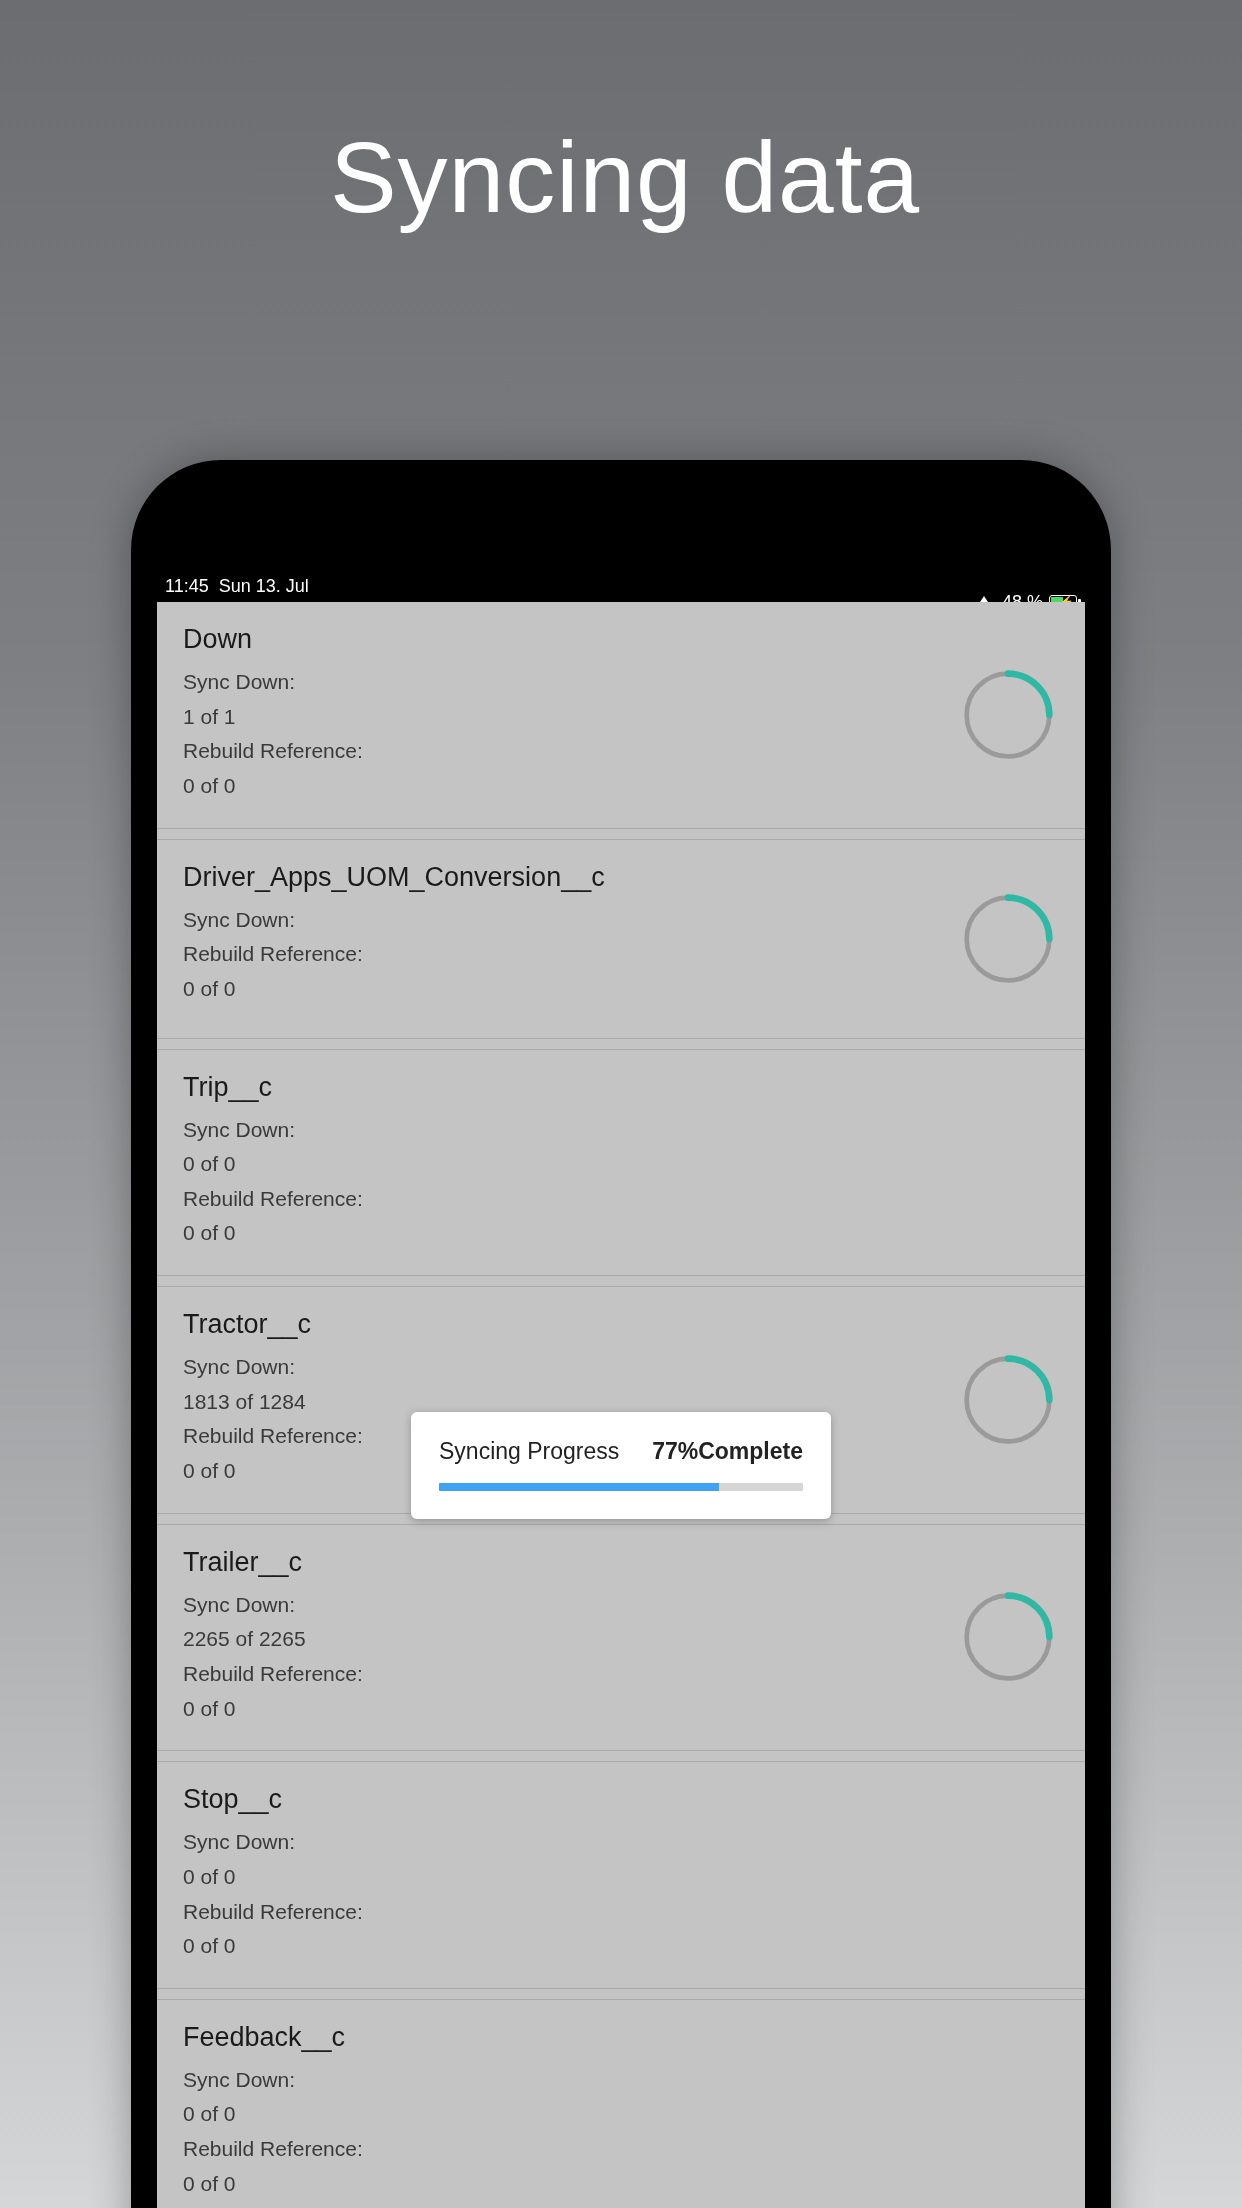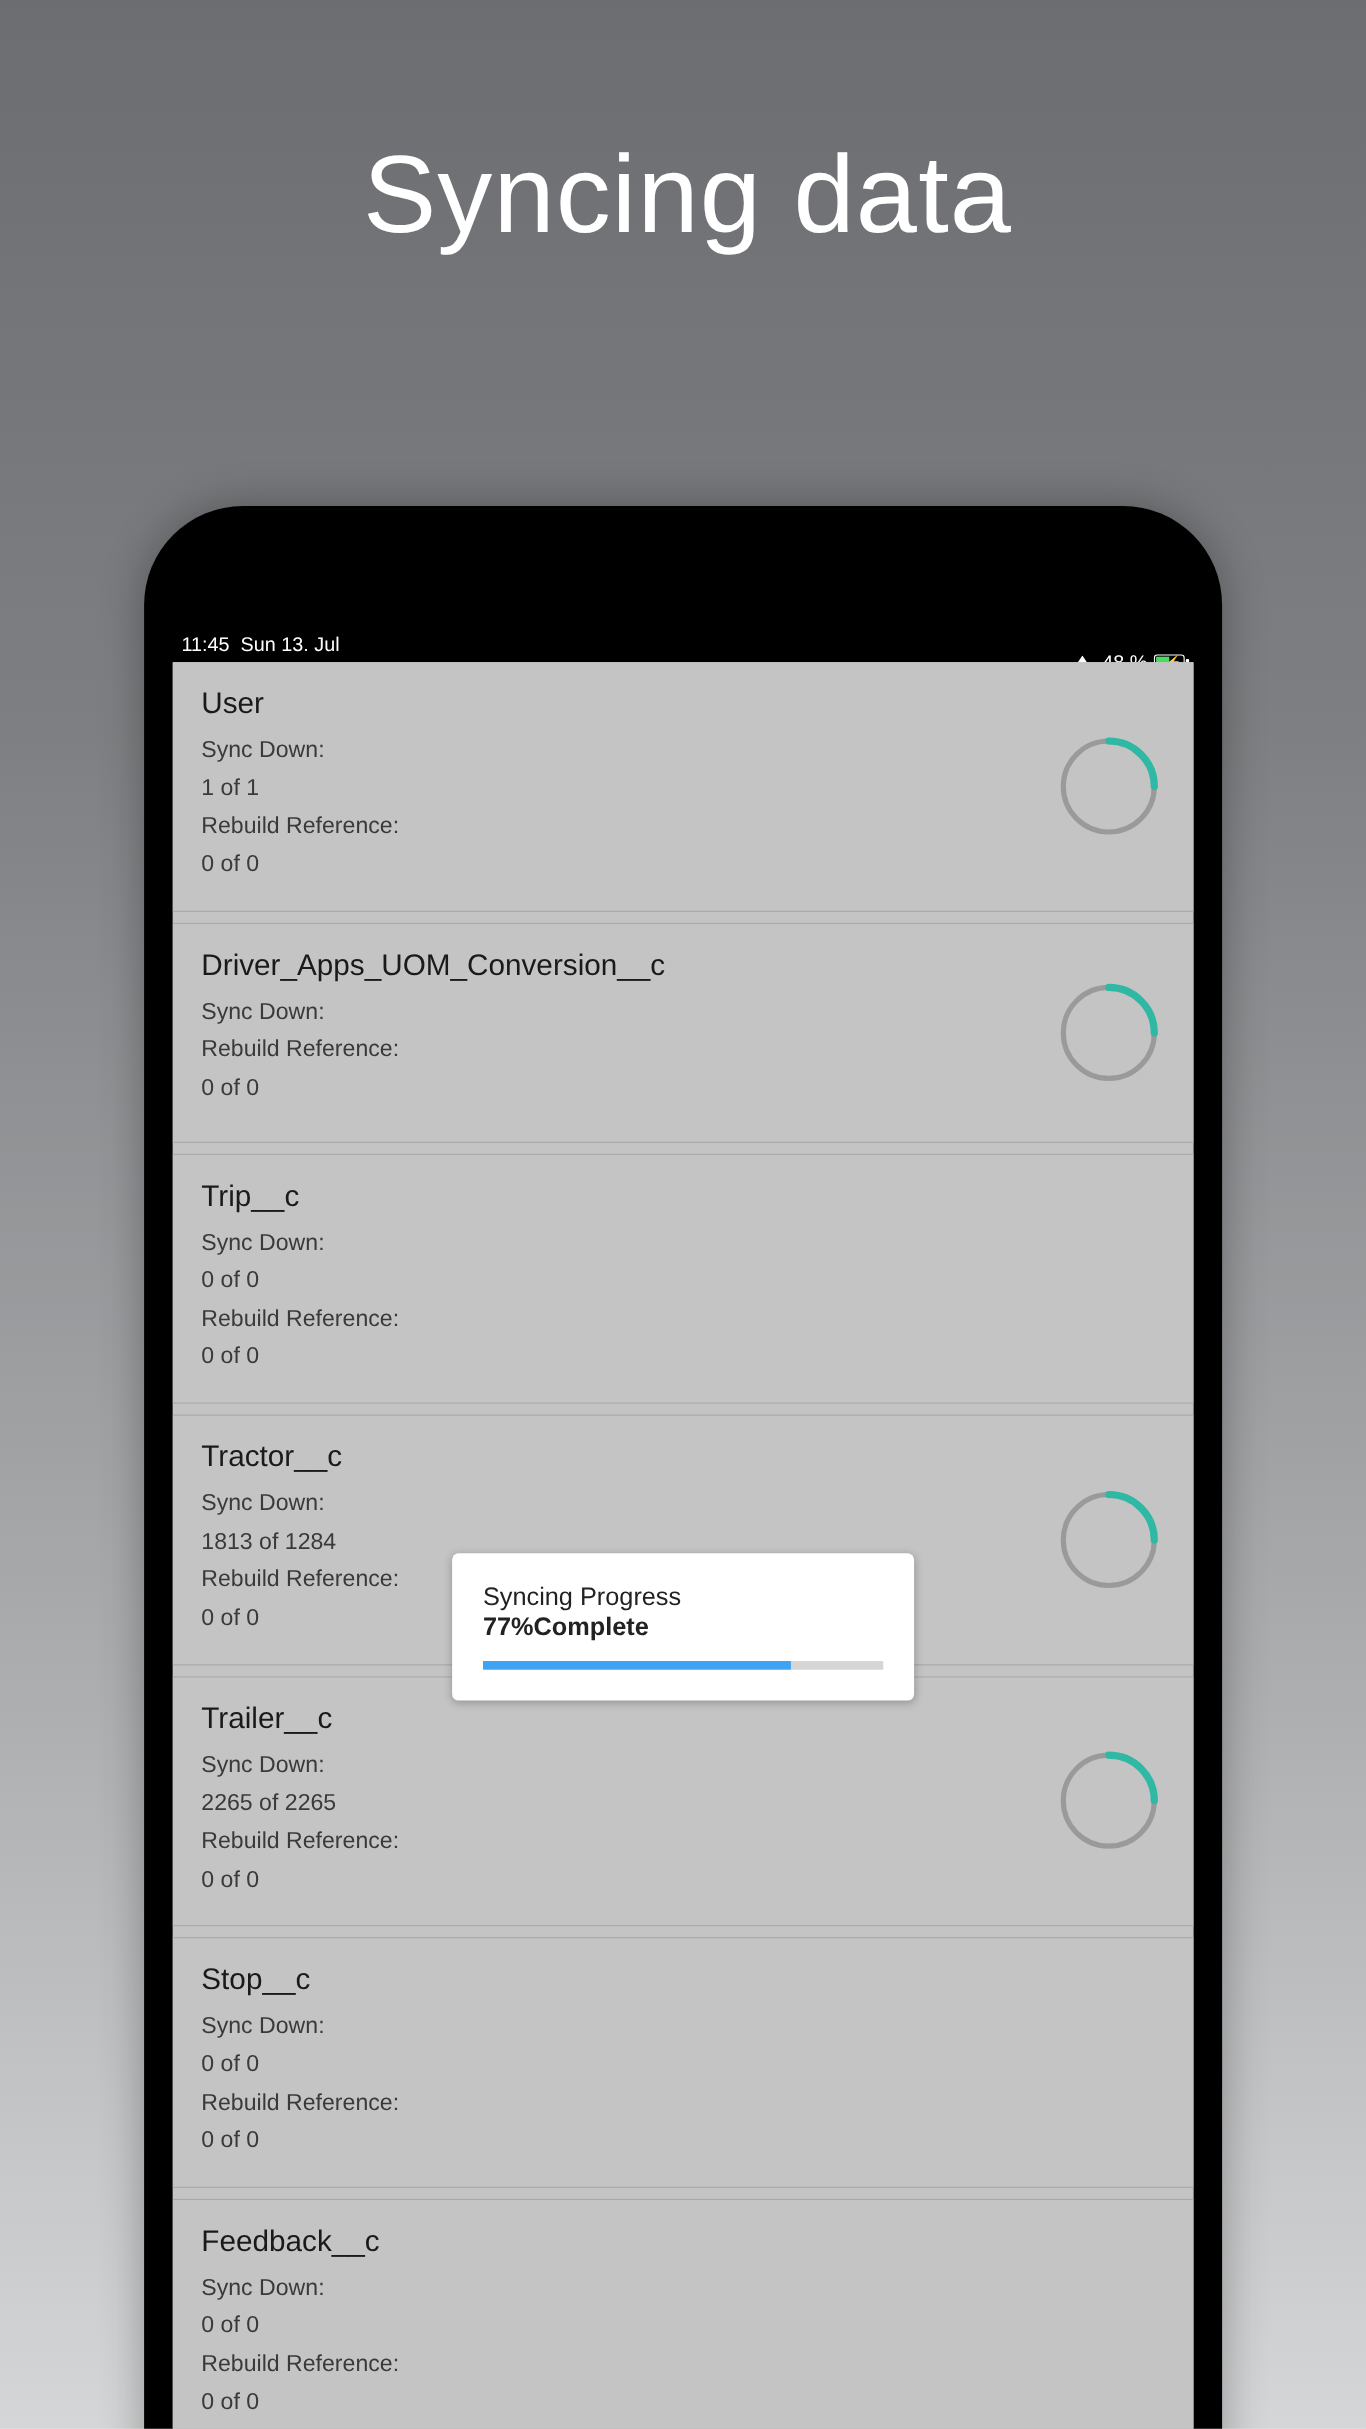--- a/index.html
+++ b/index.html
@@ -145,21 +145,20 @@
     padding: 26px 28px 28px 28px;
     box-shadow: 0 2px 8px rgba(0,0,0,0.25);
   }
   .modal-row {
     display: flex;
     justify-content: space-between;
     align-items: baseline;
     margin-bottom: 18px;
     font-size: 23px;
     color: #222;
-    flex-direction: column;
   }
   .modal-percent { font-weight: 700; }
   .progress-track {
     width: 100%;
     height: 8px;
     background: #d6d6d6;
     border-radius: 1px;
     overflow: hidden;
   }
   .progress-fill {
@@ -186,21 +185,21 @@
         <span class="battery-icon">
           <span class="battery-fill"></span>
           <span class="bolt">⚡</span>
         </span>
       </div>
     </div>
 
     <div class="screen">
       <div class="list" id="list">
           <div class="card">
-            <div class="card-title">User</div>
+            <div class="card-title">Down</div>
             <div class="card-line">Sync Down:</div>
             <div class="card-line">1 of 1</div>
             <div class="card-line">Rebuild Reference:</div>
             <div class="card-line">0 of 0</div>
             <div class="spinner"><svg viewBox="0 0 100 100">
                 <circle cx="50" cy="50" r="44" fill="none" stroke="#9a9a9a" stroke-width="5"></circle>
                 <path d="M50 6 A44 44 0 0 1 94 50" fill="none" stroke="#2fb8a3" stroke-width="7" stroke-linecap="round"></path>
               </svg></div>
           </div>
           <div class="card">

